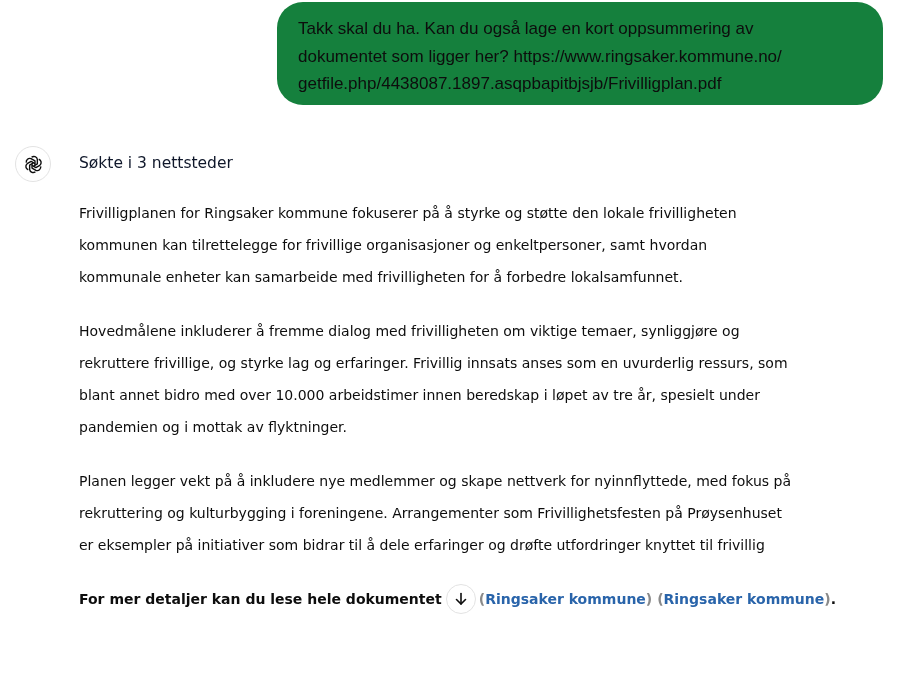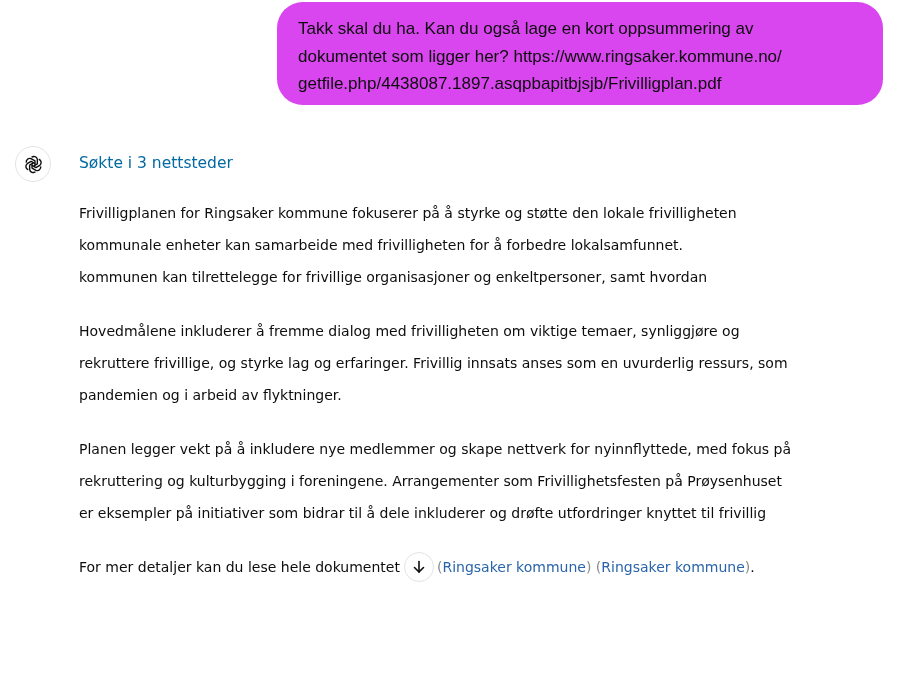--- a/index.html
+++ b/index.html
@@ -13,21 +13,21 @@
     }
     .page { position: relative; width: 902px; height: 680px; }
 
     
     .user-bubble {
       position: absolute;
       left: 277px;
       top: 2px;
       width: 606px;
       height: 103px;
-      background: #d946ef;
+      background: #15803d;
       border-radius: 26px;
       padding: 13px 20px 0 21px;
       font-size: 17px;
       line-height: 27.5px;
       color: #0d0d0d;
     }
     .user-bubble .line { display: block; white-space: nowrap; }
 
     
     .avatar {
@@ -43,40 +43,40 @@
       align-items: center;
       justify-content: center;
     }
     .avatar svg { width: 21px; height: 21px; }
 
     .search-status {
       position: absolute;
       left: 79px;
       top: 154px;
       font-size: 17px;
-      color: #0369a1;
+      color: #0f172a;
       font-family: "DejaVu Sans", sans-serif;
       font-size: 15.5px;
       cursor: pointer;
     }
 
     .assistant-body {
       position: absolute;
       left: 79px;
       top: 197px;
       width: 810px;
       font-family: "DejaVu Sans", sans-serif;
       font-size: 14px;
       line-height: 32px;
       color: #0d0d0d;
     }
     .assistant-body p { margin-bottom: 22px; }
     .assistant-body .line { display: block; white-space: nowrap; }
 
-    .final-line { white-space: nowrap; display: flex; align-items: center; }
+    .final-line { white-space: nowrap; display: flex; align-items: center; font-weight: bold; }
     .dl-btn {
       display: inline-flex;
       align-items: center;
       justify-content: center;
       width: 30px;
       height: 30px;
       border-radius: 50%;
       border: 1px solid #e3e3e3;
       background: #fff;
       margin: 0 3px 0 4px;
@@ -109,32 +109,33 @@
         <path d="M-2.2 -8.2 a4 4 0 0 1 6.6 2.4 v5.2 l-4.4 2.6" transform="rotate(300)"></path>
       </g>
     </svg>
   </div>
 
   <div class="search-status">Søkte i 3 nettsteder</div>
 
   <div class="assistant-body">
     <p>
       <span class="line">Frivilligplanen for Ringsaker kommune fokuserer på å styrke og støtte den lokale frivilligheten</span>
+      <span class="line">kommunen kan tilrettelegge for frivillige organisasjoner og enkeltpersoner, samt hvordan</span>
       <span class="line">kommunale enheter kan samarbeide med frivilligheten for å forbedre lokalsamfunnet.</span>
-      <span class="line">kommunen kan tilrettelegge for frivillige organisasjoner og enkeltpersoner, samt hvordan</span>
     </p>
     <p>
       <span class="line">Hovedmålene inkluderer å fremme dialog med frivilligheten om viktige temaer, synliggjøre og</span>
       <span class="line">rekruttere frivillige, og styrke lag og erfaringer. Frivillig innsats anses som en uvurderlig ressurs, som</span>
-      <span class="line">pandemien og i arbeid av flyktninger.</span>
+      <span class="line">blant annet bidro med over 10.000 arbeidstimer innen beredskap i løpet av tre år, spesielt under</span>
+      <span class="line">pandemien og i mottak av flyktninger.</span>
     </p>
     <p>
       <span class="line">Planen legger vekt på å inkludere nye medlemmer og skape nettverk for nyinnflyttede, med fokus på</span>
       <span class="line">rekruttering og kulturbygging i foreningene. Arrangementer som Frivillighetsfesten på Prøysenhuset</span>
-      <span class="line">er eksempler på initiativer som bidrar til å dele inkluderer og drøfte utfordringer knyttet til frivillig</span>
+      <span class="line">er eksempler på initiativer som bidrar til å dele erfaringer og drøfte utfordringer knyttet til frivillig</span>
     </p>
     <div class="final-line">
       <span>For mer detaljer kan du lese hele dokumentet</span>
       <span class="dl-btn">
         <svg viewBox="0 0 16 16" fill="none" stroke="#0d0d0d" stroke-width="1.6" stroke-linecap="round" stroke-linejoin="round">
           <path d="M8 2.5 V13"></path>
           <path d="M3.5 8.5 L8 13 L12.5 8.5"></path>
         </svg>
       </span>
       <span class="paren">(</span><a class="cite-link">Ringsaker kommune</a><span class="paren">)</span>&nbsp;<span class="paren">(</span><a class="cite-link">Ringsaker kommune</a><span class="paren">)</span><span>.</span>

